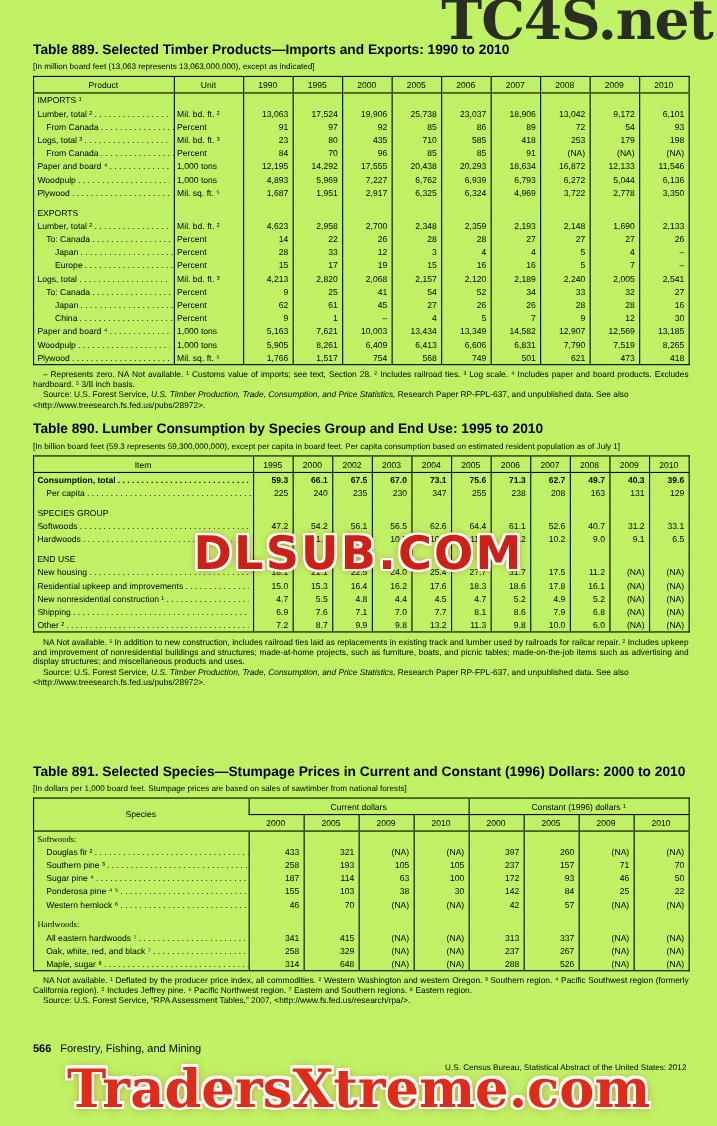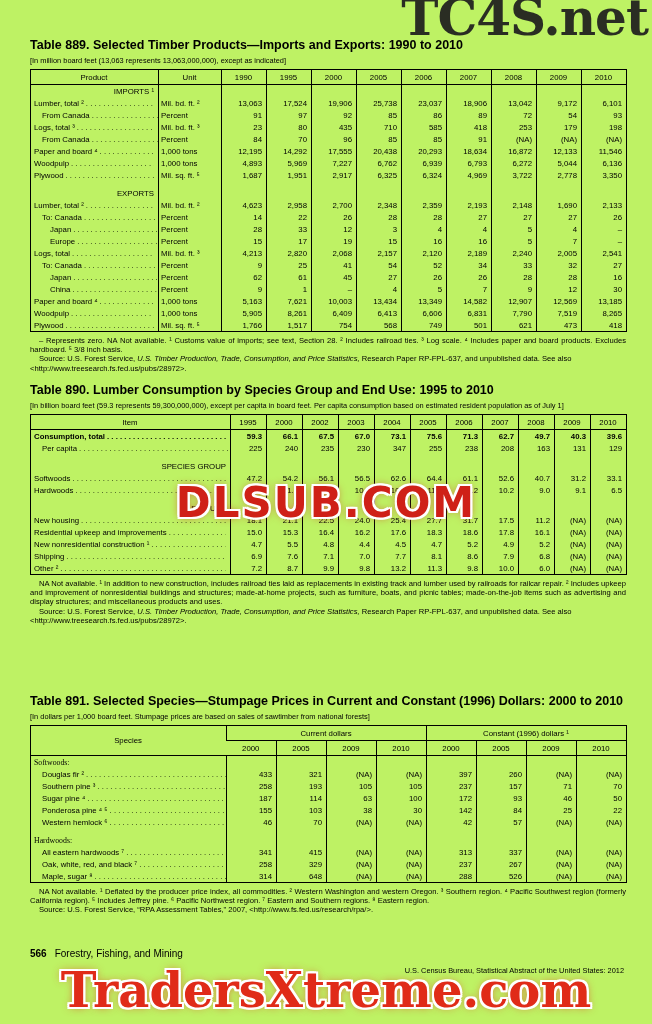--- a/index.html
+++ b/index.html
@@ -14,21 +14,21 @@
   h2.tbl-title{font-size:12.5px;line-height:14px;font-weight:bold;margin:0 0 4px 0;letter-spacing:0;}
   p.tbl-note{font-size:7.4px;line-height:9px;margin:0 0 4px 0;}
   #blk890 p.tbl-note{max-width:552px;}
 
   table.datatable{border-collapse:collapse;table-layout:fixed;width:596px;border:1px solid #000;font-size:7.8px;}
   .datatable th,.datatable td{border-left:1px solid #000;padding:0 4px 0 3px;height:12px;line-height:11px;overflow:hidden;white-space:nowrap;vertical-align:middle;font-weight:normal;}
   .datatable th:first-child,.datatable td:first-child{border-left:none;}
   .datatable thead th{border-bottom:1px solid #000;text-align:center;height:14px;}
   .datatable td.num{text-align:right;}
   .datatable td.unit{text-align:left;padding-left:2px;padding-right:1px;}
-  .datatable td.sec{text-align:right;margin-top:20px;}
+  .datatable td.sec{text-align:left;margin-top:20px;}
   .datatable td.lab{text-align:left;font-family:Liberation Serif, serif;}
   .datatable tr.sp td{height:6px;line-height:6px;}
   .datatable tr.bold td{font-weight:bold;}
   .fx{display:flex;width:100%;}
   .fx .lb{white-space:pre;flex:0 0 auto;}
   .fx .dots{flex:1 1 auto;overflow:hidden;white-space:nowrap;margin-left:2px;}
   td.ind1 > .fx{padding-left:8px;}
   td.ind2 > .fx{padding-left:16px;}
 
   .fnotes{margin-top:4px;}

